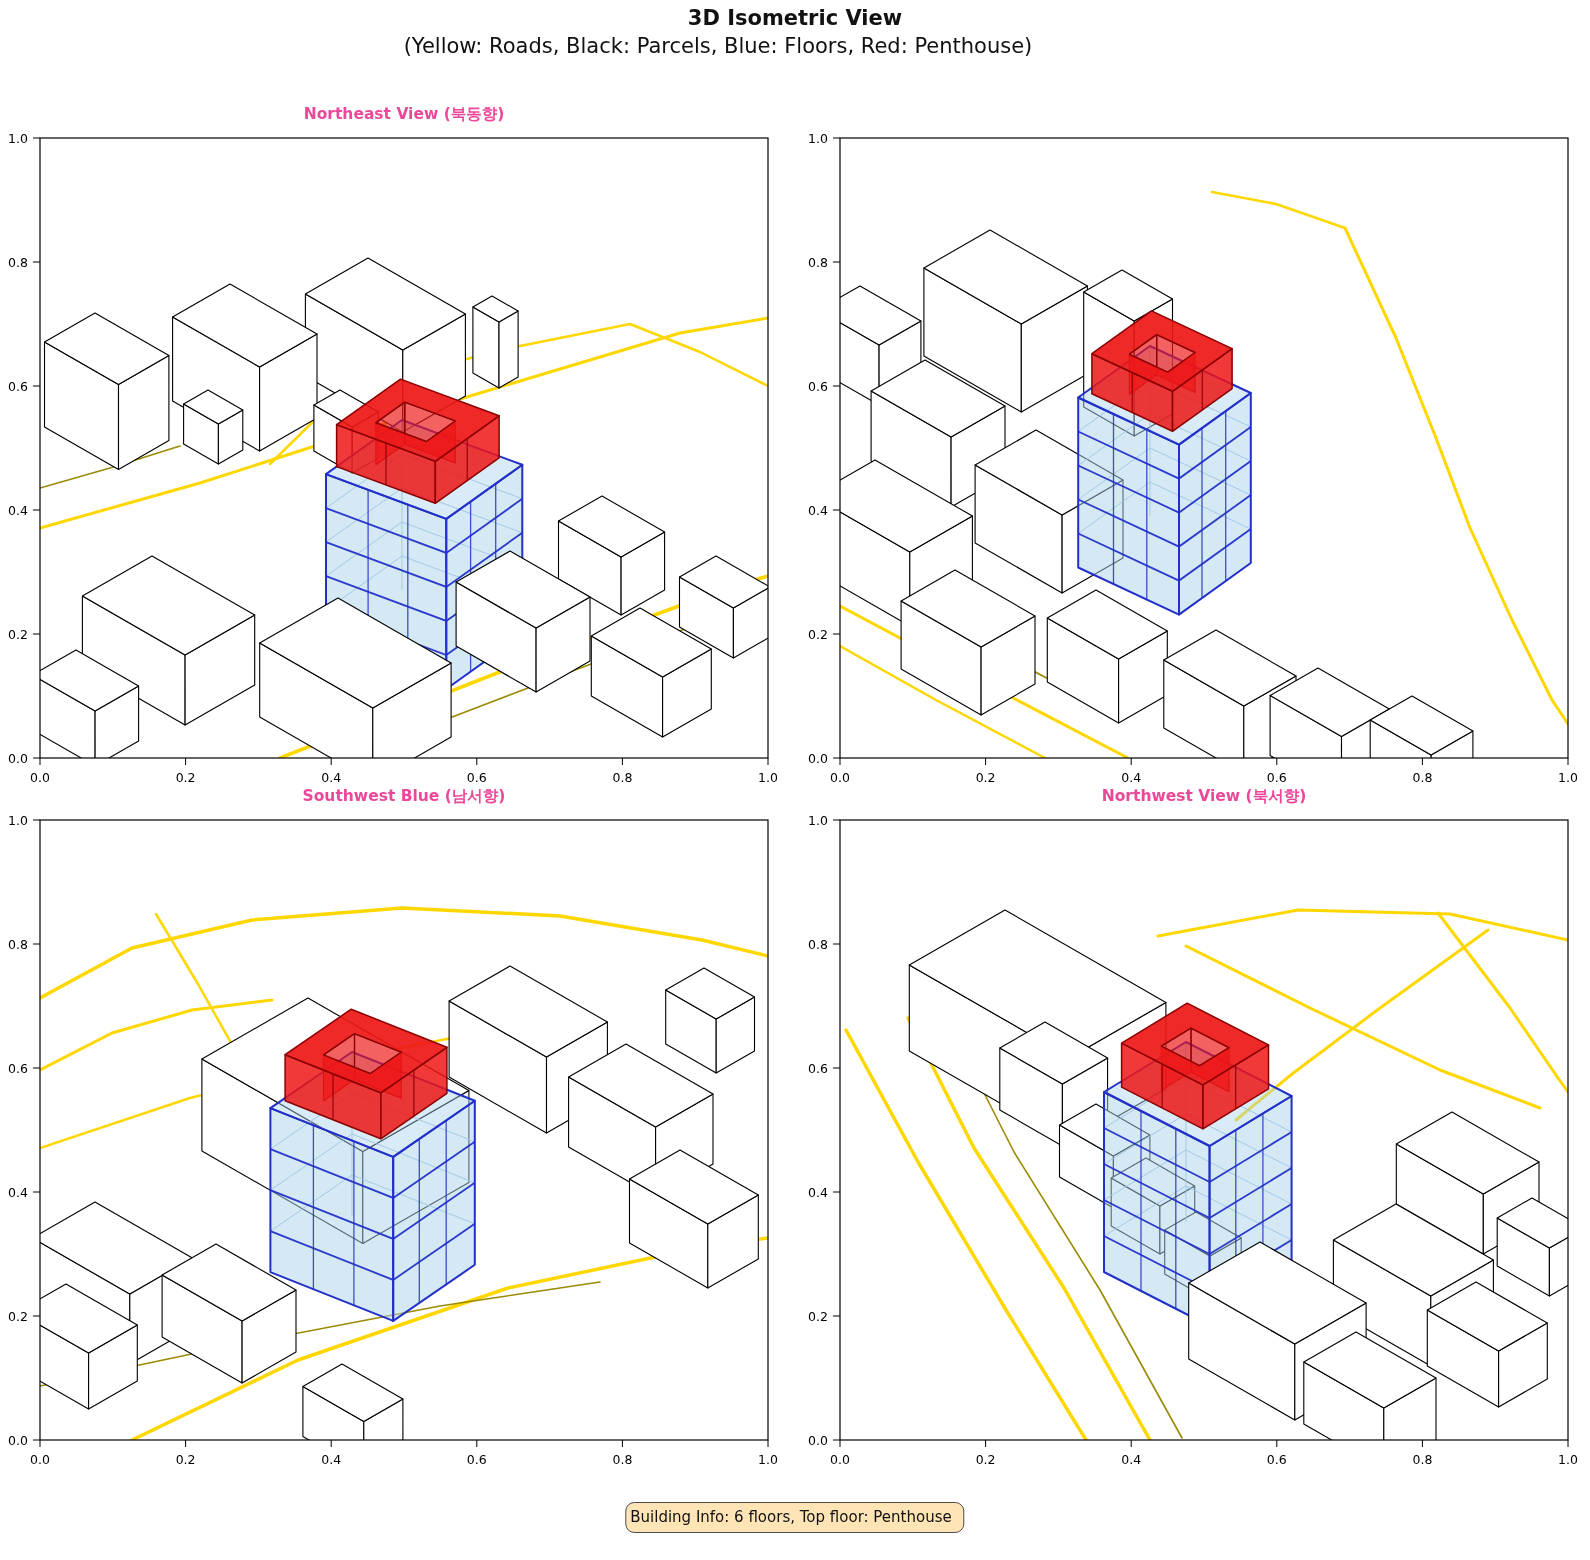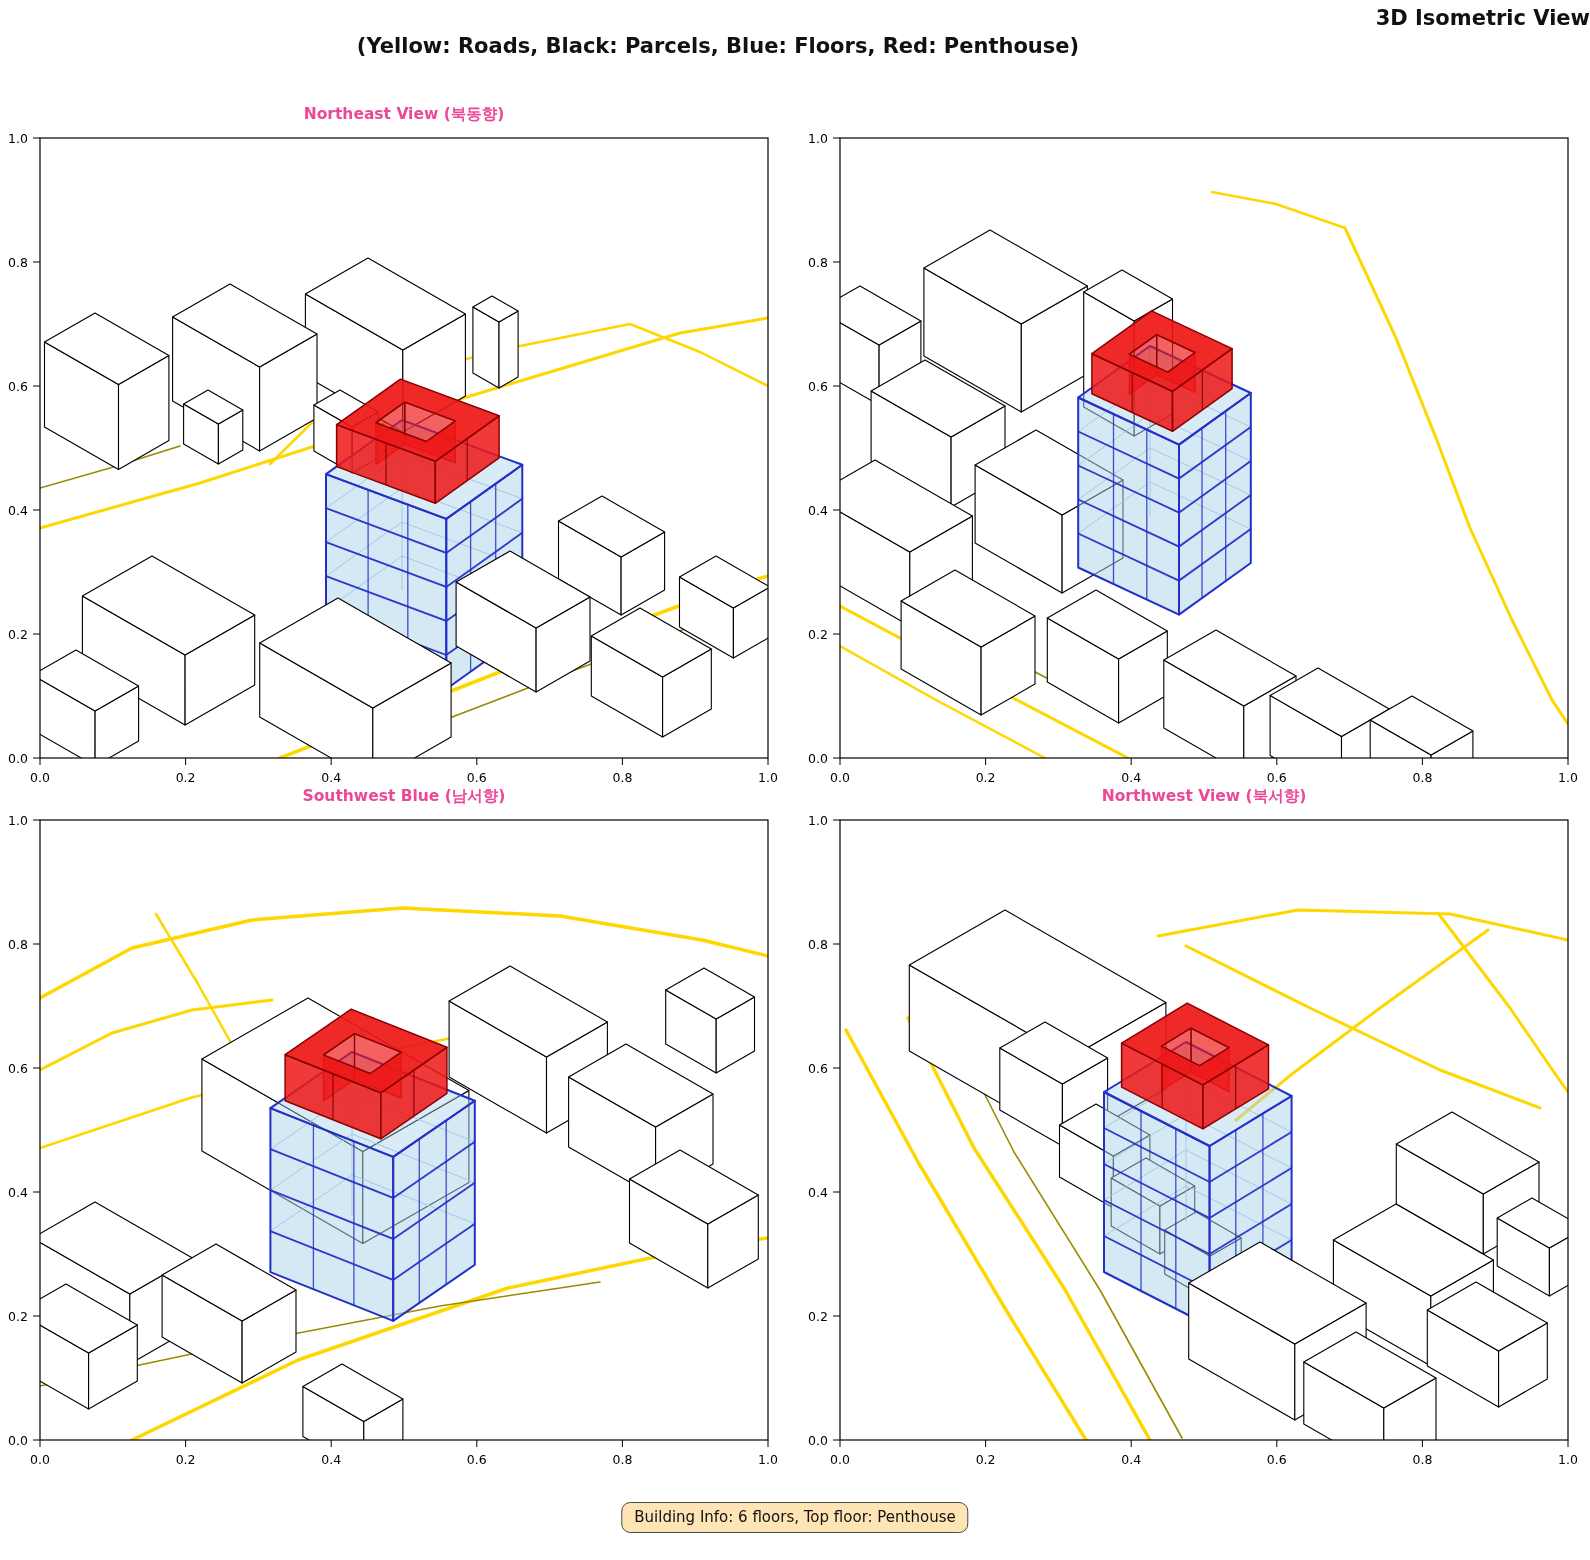--- a/index.html
+++ b/index.html
@@ -1,26 +1,26 @@
 <!DOCTYPE html>
 <html><head>
 <meta charset="utf-8">
 <style>
   html,body{margin:0;padding:0;background:#ffffff;}
   body{font-family:"DejaVu Sans","Liberation Sans",sans-serif;}
   #figure{position:relative;width:1590px;height:1560px;background:#ffffff;overflow:hidden;}
-  .fig-title{position:absolute;top:6px;left:0;width:1590px;text-align:right;
+  .fig-title{position:absolute;top:6px;left:0;width:1590px;text-align:center;
              font-size:21px;font-weight:bold;color:#111;}
   .fig-subtitle{position:absolute;top:34px;left:0;width:1436px;text-align:center;
-             font-size:21px;font-weight:bold;color:#111;}
+             font-size:21px;font-weight:normal;color:#111;}
   .panel-title{position:absolute;width:728px;text-align:center;font-size:15.5px;
              font-weight:bold;color:#ec4899;}
   .panel-svg{position:absolute;}
   #badge{position:absolute;top:1502px;left:50%;transform:translateX(-50%);
-         border-radius:9px;padding:5px 12px 6px 12px;font-size:15px;color:#111;
+         border-radius:9px;padding:5px 12px 6px 4px;font-size:15px;color:#111;
          border:1.5px solid #4a4a4a;white-space:nowrap;}
   svg text{font-family:"DejaVu Sans","Liberation Sans",sans-serif;}
 </style>
 </head>
 <body>
 
 <div id="figure">
   <div class="fig-title">3D Isometric View</div>
   <div class="fig-subtitle">(Yellow: Roads, Black: Parcels, Blue: Floors, Red: Penthouse)</div>
 

